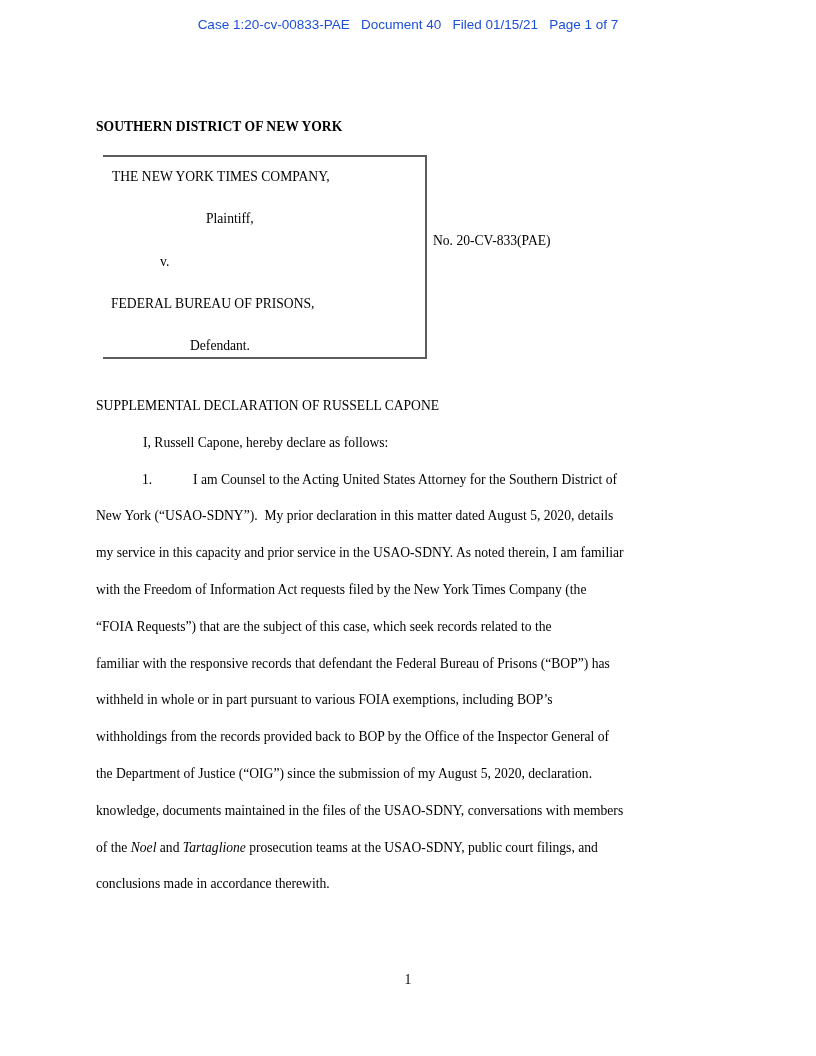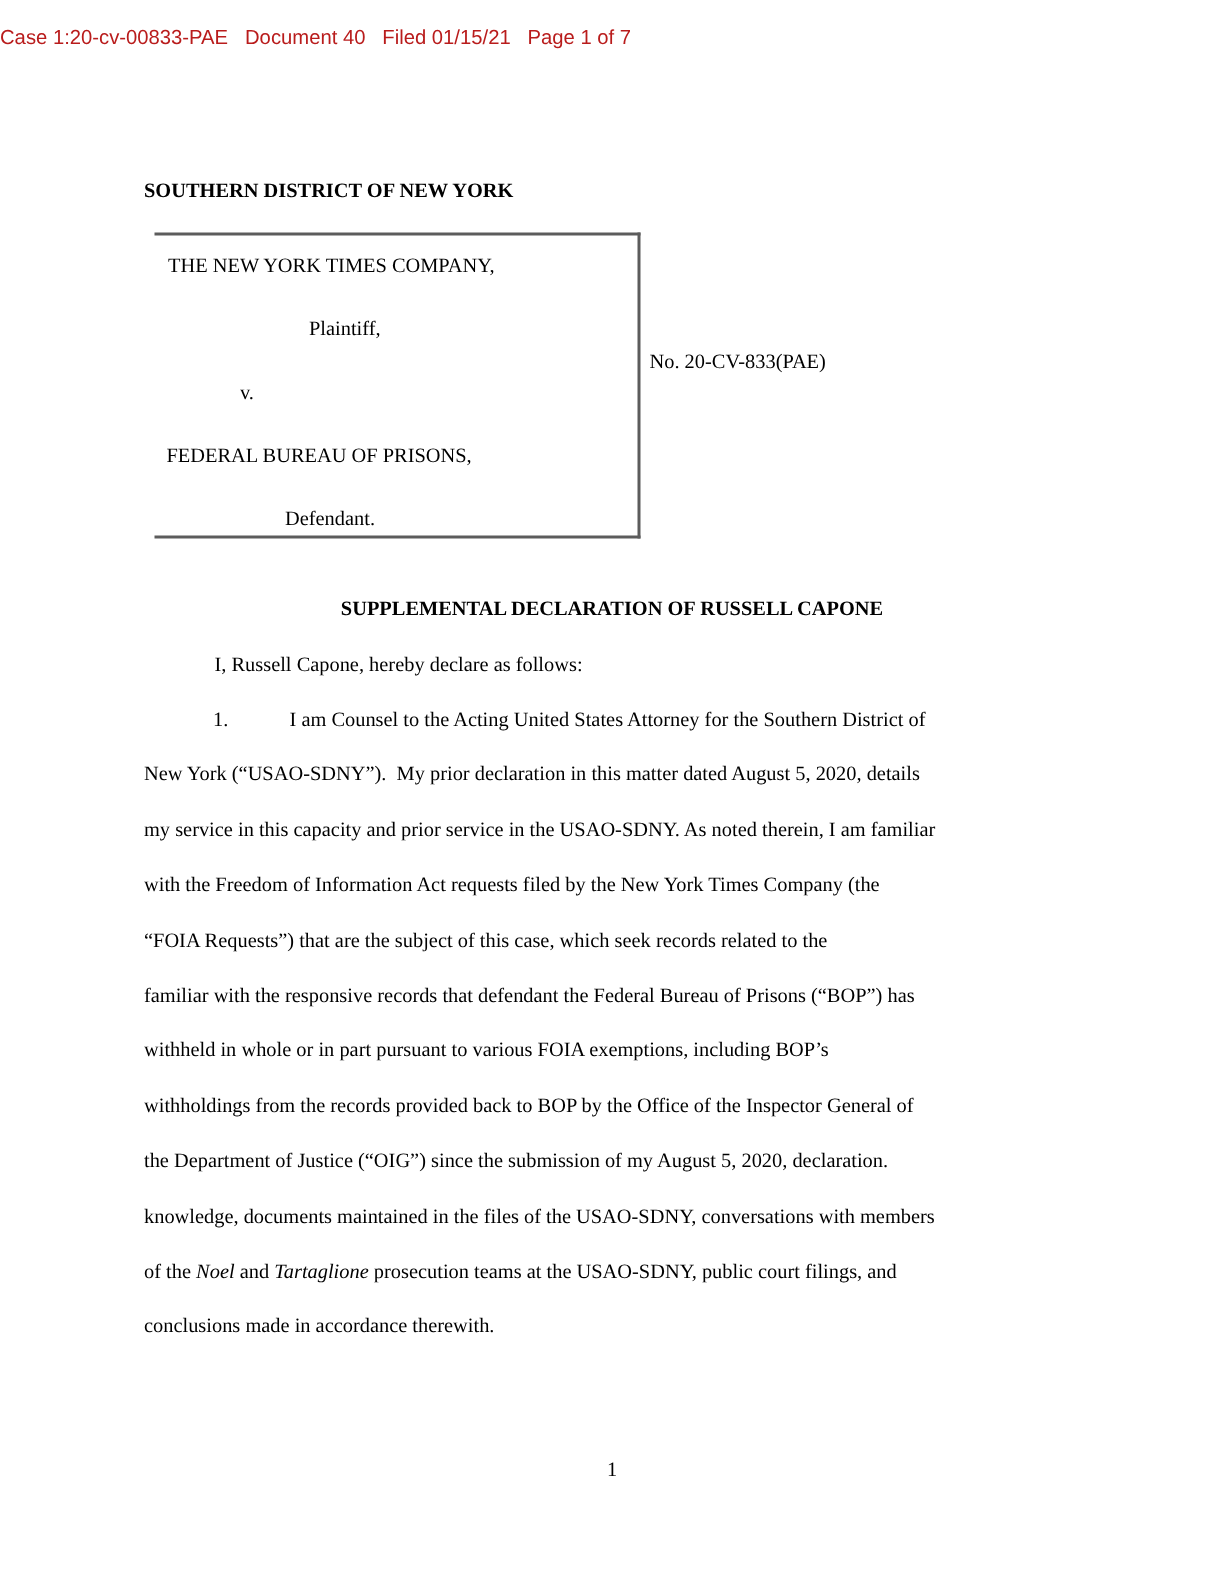--- a/index.html
+++ b/index.html
@@ -12,24 +12,24 @@
     font-family: "Liberation Serif", serif;
     font-size: 13.6px;
     color: #000000;
     overflow: hidden;
   }
   .stamp {
     position: absolute;
     top: 17px;
     left: 0;
     width: 100%;
-    text-align: left;
+    text-align: center;
     font-family: "Liberation Sans", sans-serif;
     font-size: 13.5px;
-    color: #b91c1c;
+    color: #1d4ed8;
     white-space: pre;
   }
   .court-line { position: absolute; left: 96px; font-weight: bold; white-space: pre; }
   .court-line.l1 { top: 98px; }
   .court-line.l2 { top: 119px; }
   .caption-box {
     position: absolute;
     left: 103px;
     top: 155px;
     width: 324px;
@@ -46,21 +46,21 @@
   .cap.defendant   { left: 111px; top: 296px; }
   .cap.dlabel      { left: 190px; top: 338px; }
   .cap.caseno      { left: 433px; top: 233px; }
   .docbody {
     position: absolute;
     left: 96px;
     top: 388px;
     width: 624px;
   }
   .line { height: 36.8px; line-height: 36.8px; white-space: pre; }
-  .line.title { text-align: center; font-weight: bold; }
+  .line.title { font-weight: normal; }
   .line.intro { padding-left: 47px; }
   .num { display: inline-block; }
   .num.n1 { margin-left: 46px; width: 51px; }
   .num.n2 { margin-left: 48px; width: 59px; }
   .it { font-style: italic; }
   .pagenum {
     position: absolute;
     left: 0;
     top: 972px;
     width: 100%;

